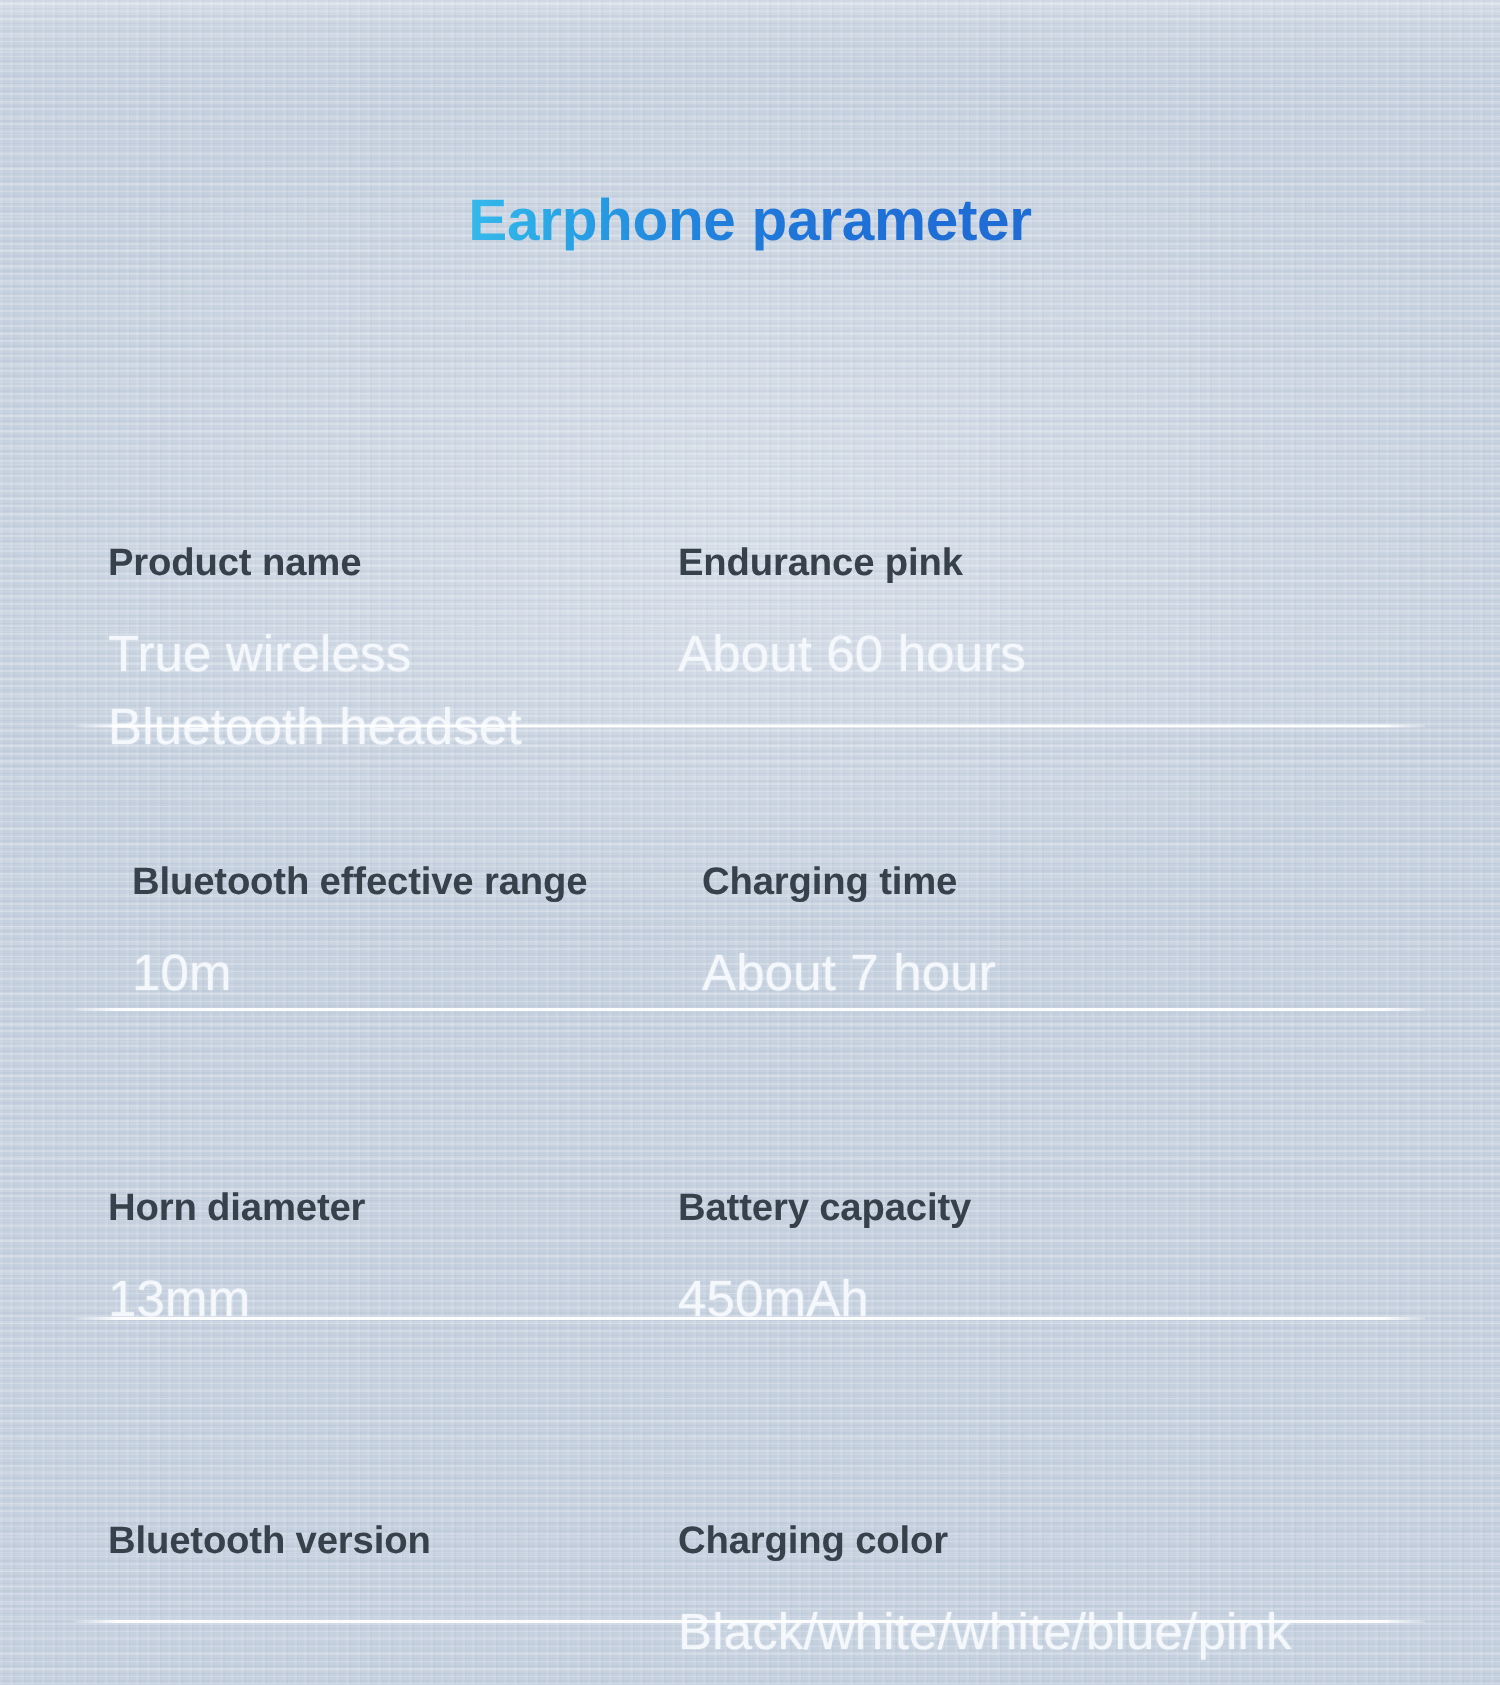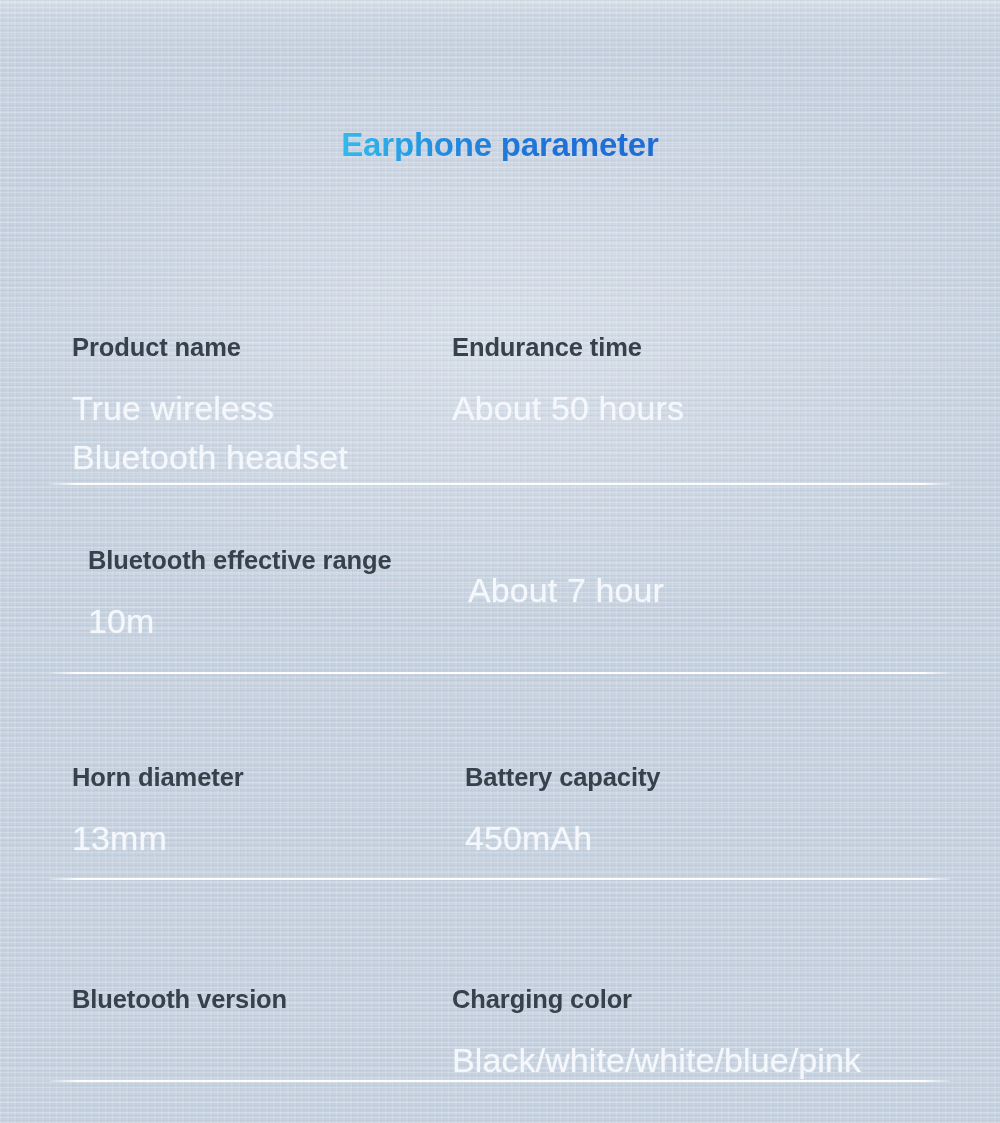--- a/index.html
+++ b/index.html
@@ -63,21 +63,21 @@
   
   .title-wrap {
     position: absolute;
     left: 0;
     top: 128px;
     width: 1000px;
     text-align: center;
   }
   .title {
     display: inline-block;
-    font-size: 33px;
+    font-size: 39px;
     font-weight: bold;
     letter-spacing: -0.2px;
     line-height: 1.0;
     background-image: linear-gradient(90deg,
       #35b9ec 0%,
       #2aa9e6 14%,
       #2389de 34%,
       #1f77d9 55%,
       #1e6fd6 74%,
       #1f6cd4 100%);
@@ -105,20 +105,21 @@
   .spec-cell.left  { width: 440px; padding-left: 72px; }
   .spec-cell.right { width: 490px; padding-left: 12px; }
 
   .spec-label {
     font-size: 25.5px;
     font-weight: bold;
     color: #37414c;
     line-height: 1.22;
     letter-spacing: -0.1px;
     white-space: nowrap;
+    margin-top: 28px;
   }
   .spec-value {
     margin-top: 21px;
     font-size: 34px;
     font-weight: normal;
     color: #f4f8fc;
     line-height: 1.44;
     letter-spacing: 0.1px;
     text-shadow: 0 0 1.5px rgba(255,255,255,0.55);
     white-space: nowrap;
@@ -140,21 +141,21 @@
   .d2 { top: 672px; }
   .d3 { top: 878px; }
   .d4 { top: 1080px; }
 
   .r1 { height: 189px; }
   .r2 { height: 195px; }
   .r3 { height: 200px; }
   .r4 { height: 200px; }
   .r1 { padding-top: 10px; }
   .r2 { padding-top: 24px; padding-left: 16px; }
-  .r3 { padding-top: 22px; gap: 13px; }
+  .r3 { padding-top: 22px; }
   .r4 { padding-top: 22px; }
 </style>
 </head>
 <body>
 
 <div class="page">
 
   <div class="texture"></div>
 
   <div class="title-wrap">
@@ -162,31 +163,32 @@
   </div>
 
   <div class="specs">
 
     <div class="spec-row r1">
       <div class="spec-cell left">
         <div class="spec-label">Product name</div>
         <div class="spec-value wrap" style="max-width:300px;">True wireless Bluetooth headset</div>
       </div>
       <div class="spec-cell right">
-        <div class="spec-label">Endurance time</div>
-        <div class="spec-value">About 50 hours</div>
+        <div class="spec-label">Endurance pink</div>
+        <div class="spec-value">About 60 hours</div>
       </div>
     </div>
 
     <div class="spec-row r2">
       <div class="spec-cell left">
         <div class="spec-label">Bluetooth effective range</div>
         <div class="spec-value">10m</div>
       </div>
       <div class="spec-cell right">
+        <div class="spec-label">Charging time</div>
         <div class="spec-value">About 7 hour</div>
       </div>
     </div>
 
     <div class="spec-row r3">
       <div class="spec-cell left">
         <div class="spec-label">Horn diameter</div>
         <div class="spec-value">13mm</div>
       </div>
       <div class="spec-cell right">

